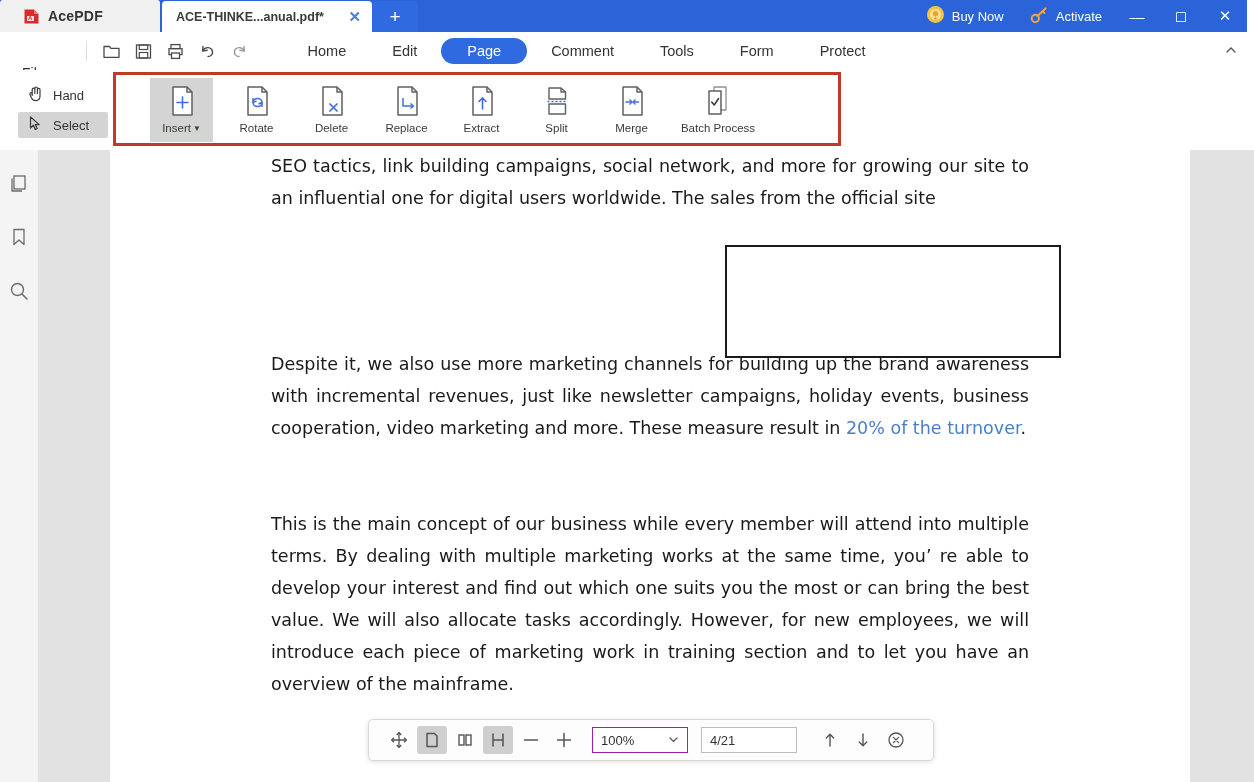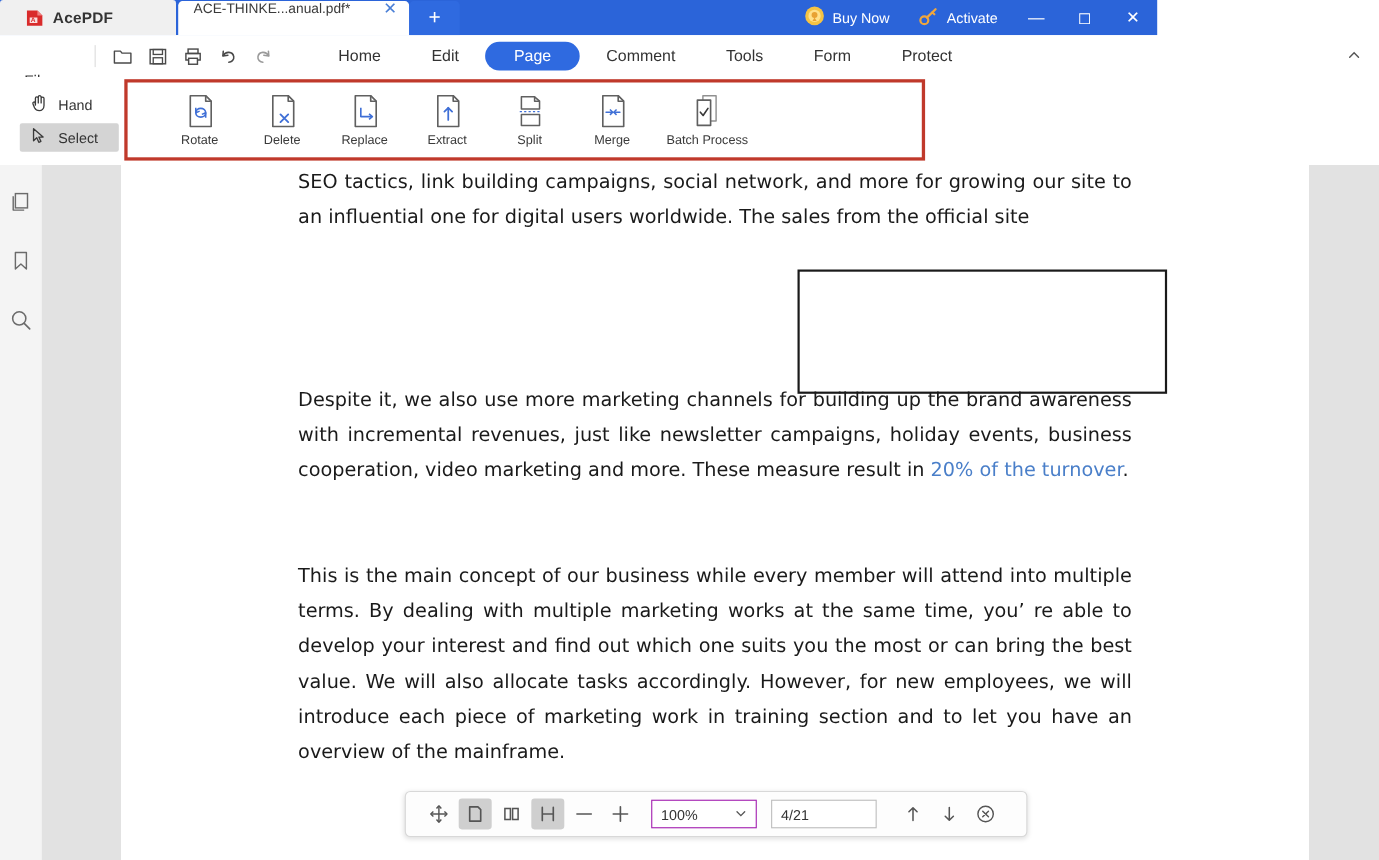--- a/index.html
+++ b/index.html
@@ -6,38 +6,38 @@
   html, body {
     width: 1254px; height: 782px;
     font-family: "Liberation Sans", sans-serif;
     background: #ffffff;
     overflow: hidden;
   }
   #app { position: relative; width: 1254px; height: 782px; }
 
   
   .titlebar {
-    position: absolute; left: 0; top: 0; width: 1052px; height: 32px;
+    position: absolute; left: 0; top: 0; width: 1247px; height: 32px;
     background: #2b64d9;
     display: flex; align-items: flex-end;
   }
   .brand-tab {
     width: 160px; height: 32px; background: #f0f0f0;
     display: flex; align-items: center; gap: 7px;
     padding-left: 22px;
     border-top-left-radius: 3px; border-top-right-radius: 3px;
   }
   .brand-logo { width: 19px; height: 19px; position: relative; flex: none; }
   .brand-name { font-size: 14px; color: #333; font-weight: 600; letter-spacing: .2px; }
 
   .doc-tab {
     width: 210px; height: 31px; background: #ffffff;
-    display: flex; align-items: flex-start; gap: 6px;
+    display: flex; align-items: center; gap: 6px;
     padding: 0 8px 0 14px; margin-left: 2px;
-    border-top-left-radius: 4px; border-top-right-radius: 4px;
+    border-top-left-radius: 4px; border-top-right-radius: 4px; font-weight: bold;
   }
   .doc-tab-label {
     font-size: 12.5px; color: #3a3a3a; white-space: nowrap;
     overflow: hidden; text-overflow: ellipsis; flex: 1;
   }
   .tab-close { font-size: 15px; color: #4a7fd6; cursor: pointer; line-height: 1; padding: 0 3px; }
 
   .new-tab {
     width: 46px; height: 31px; background: #2f6ae0;
     display: flex; align-items: center; justify-content: center;
@@ -319,20 +319,33 @@
             <path d="M4.5 3 L4.5 14 L7.4 11.2 L9.3 15.4 L11.2 14.5 L9.3 10.6 L13.2 10.6 Z" fill="none" stroke="#3a3a3a" stroke-width="1.2" stroke-linejoin="round"></path>
           </svg>
         </span>
         <span>Select</span>
       </div>
     </div>
 
     <div class="ribbon-box">
       <div class="ribbon-items">
 
+        <div class="rb-item selected">
+          <span class="rb-icon">
+            <svg width="30" height="34" viewBox="0 0 30 34">
+              <path d="M6 3 H20 L25 8 V31 H6 Z" fill="#fff" stroke="#606060" stroke-width="1.5" stroke-linejoin="round"></path>
+              <path d="M20 3 V8 H25" fill="none" stroke="#606060" stroke-width="1.5" stroke-linejoin="round"></path>
+              <path d="M15.5 13 V24 M10 18.5 H21" stroke="#3f6fd6" stroke-width="1.6" stroke-linecap="round"></path>
+            </svg>
+          </span>
+          <span class="rb-label">
+            <span>Insert</span>
+            <span style="font-size:8px;">▼</span>
+          </span>
+        </div>
 
         <div class="rb-item">
           <span class="rb-icon">
             <svg width="30" height="34" viewBox="0 0 30 34">
               <path d="M6 3 H20 L25 8 V31 H6 Z" fill="#fff" stroke="#606060" stroke-width="1.5" stroke-linejoin="round"></path>
               <path d="M20 3 V8 H25" fill="none" stroke="#606060" stroke-width="1.5" stroke-linejoin="round"></path>
               <path d="M11 18.5 a4.5 4 0 0 1 9 0" stroke="#3f6fd6" stroke-width="1.5" fill="none"></path>
               <path d="M11 14 L11 18.5 L14.5 17" stroke="#3f6fd6" stroke-width="1.4" fill="none" stroke-linejoin="round"></path>
               <path d="M20 23 L20 18.5 L16.5 20" stroke="#3f6fd6" stroke-width="1.4" fill="none" stroke-linejoin="round"></path>
               <path d="M20 18.5 a4.5 4 0 0 1 -9 0" stroke="#3f6fd6" stroke-width="1.5" fill="none"></path>

